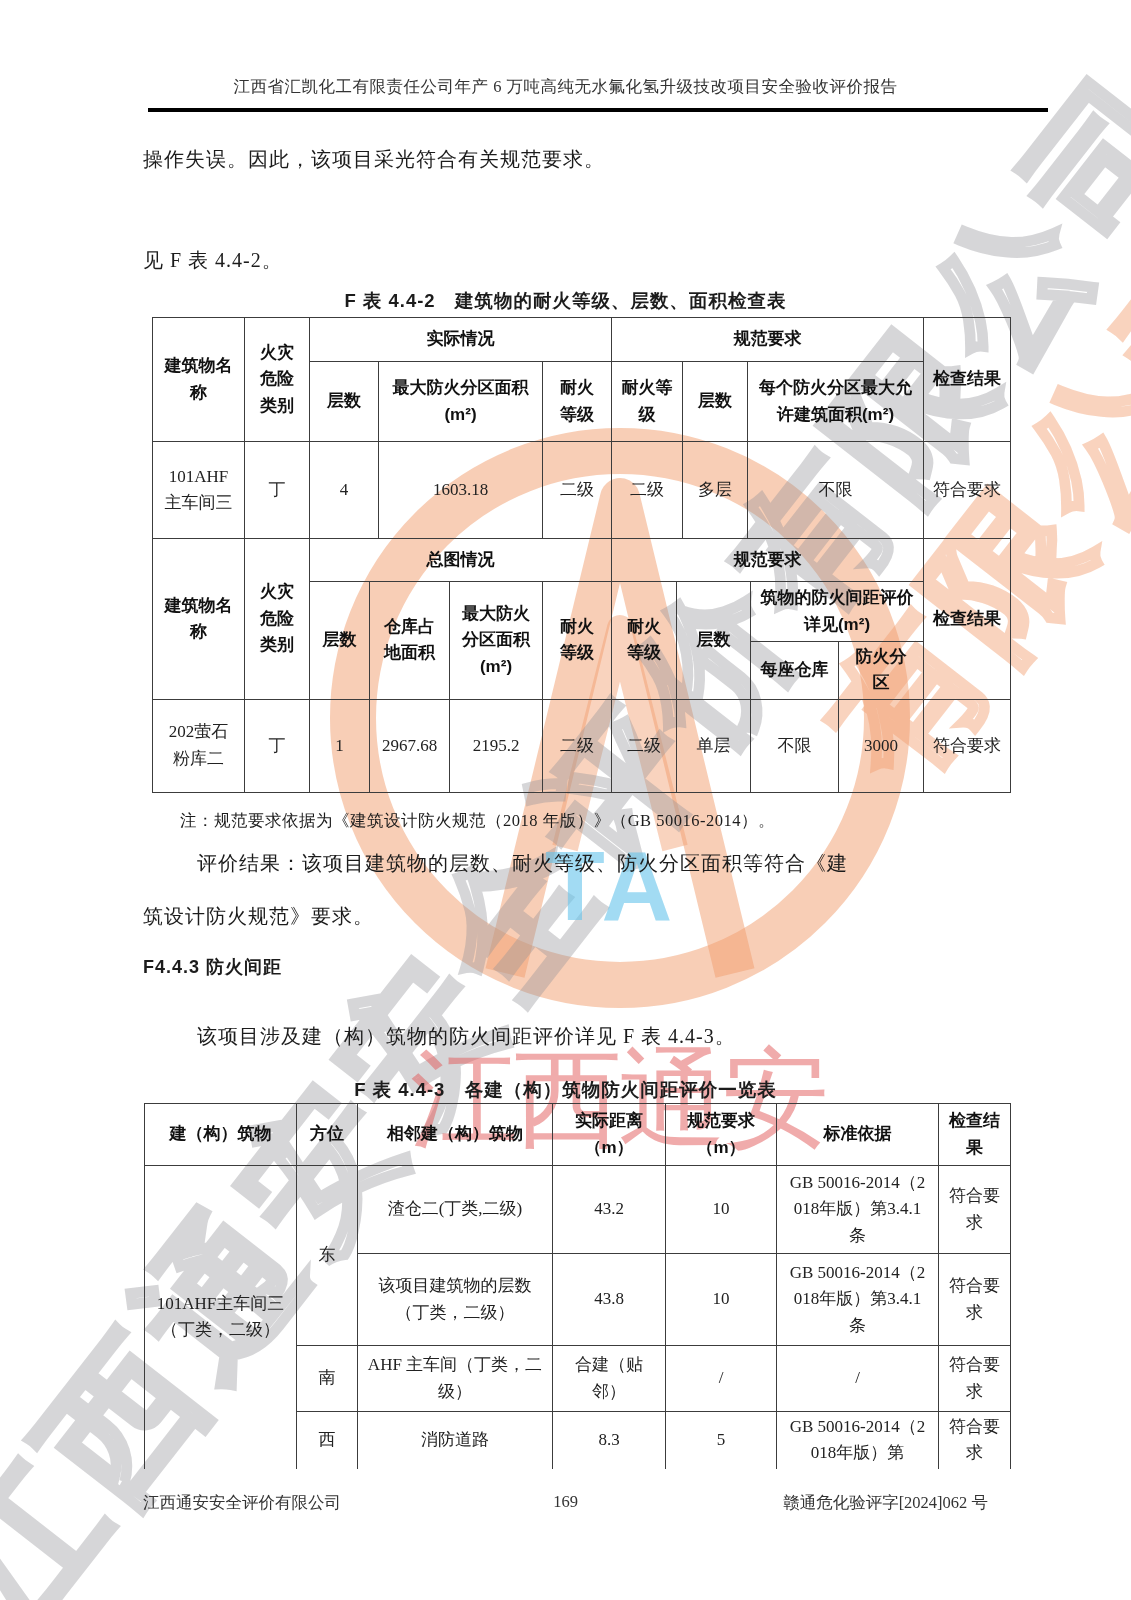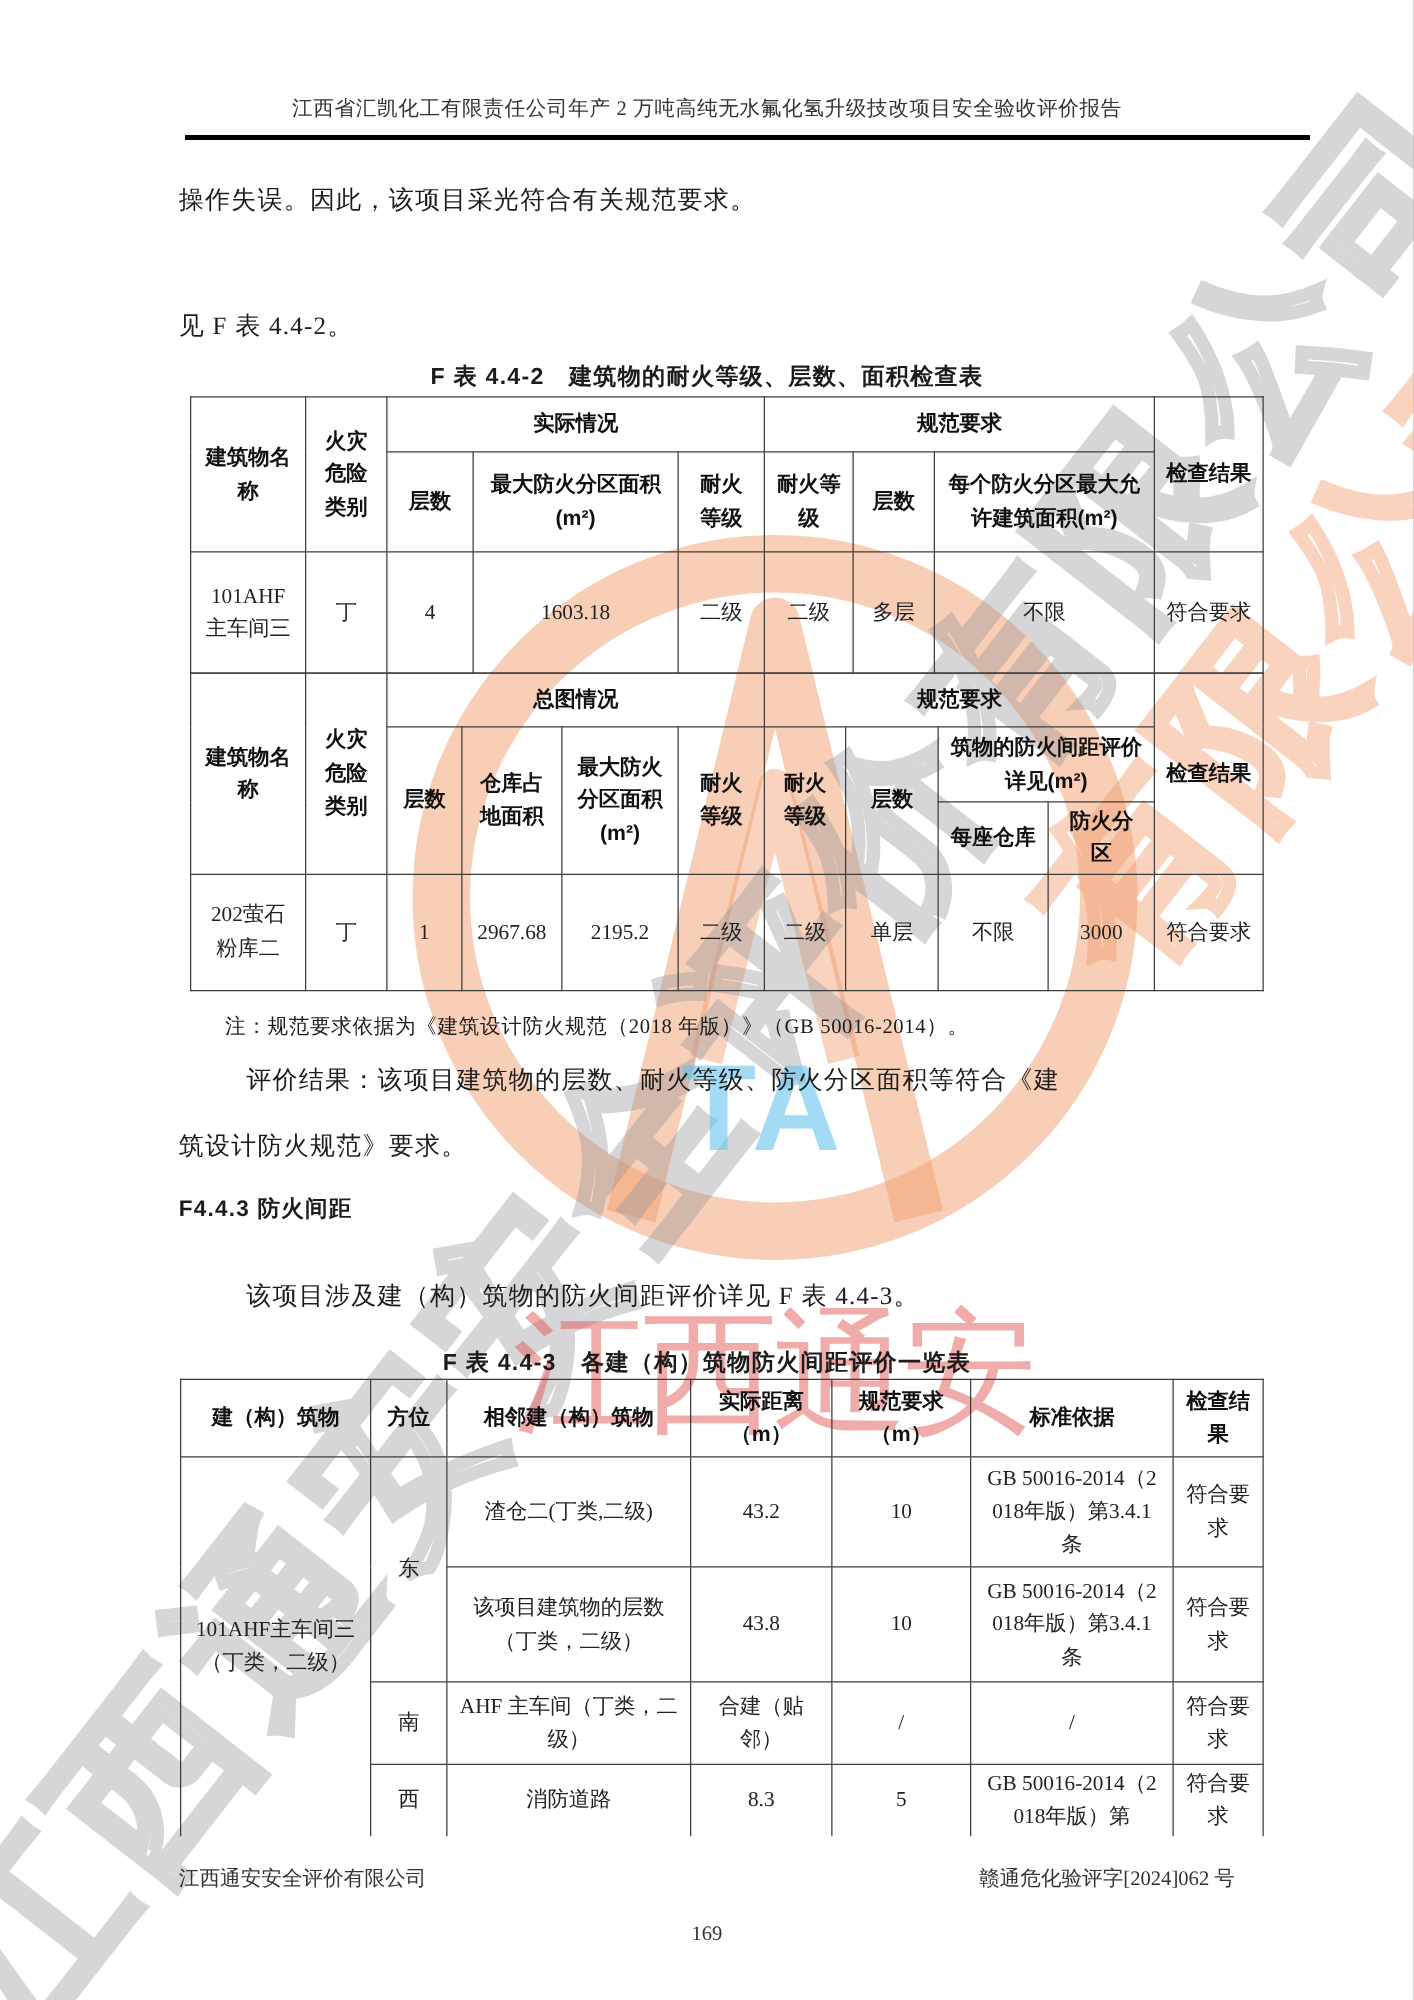--- a/index.html
+++ b/index.html
@@ -84,21 +84,21 @@
       <path d="M 235 420 L 290 200 L 345 420" fill="none" stroke="rgba(242,158,110,0.45)" stroke-width="26" stroke-linejoin="round"></path>
     </svg>
     <div class="wm-gray">江西通安安全评价有限公司</div>
     <div class="wm-orange">有限公司</div>
     <div class="wm-blue">TA</div>
     <div class="wm-red">江西通安</div>
   </div>
 
   <div class="content">
 
-    <div class="abs doc-header">江西省汇凯化工有限责任公司年产 2 万吨高纯无水氟化氢升级技改项目安全验收评价报告</div>
+    <div class="abs doc-header">江西省汇凯化工有限责任公司年产 6 万吨高纯无水氟化氢升级技改项目安全验收评价报告</div>
     <div class="abs header-rule"></div>
 
     <div class="abs body-text" style="left:143px; top:146px;">操作失误。因此，该项目采光符合有关规范要求。</div>
     <div class="abs body-text" style="left:143px; top:247px;">见 F 表 4.4-2。</div>
 
     <div class="abs tbl-title" style="top:288px;">F 表 4.4-2　建筑物的耐火等级、层数、面积检查表</div>
 
     <table class="abs" style="left:152px; top:317px; width:858px;">
       <colgroup>
         <col style="width:92px">
@@ -252,17 +252,17 @@
         <td class="noborder-bottom">消防道路</td>
         <td class="noborder-bottom">8.3</td>
         <td class="noborder-bottom">5</td>
         <td class="noborder-bottom">GB 50016-2014（2018年版）第</td>
         <td class="noborder-bottom">符合要求</td>
       </tr>
     </tbody>
       </table>
 
     <div class="abs doc-footer" style="left:143px; top:1492px;">江西通安安全评价有限公司</div>
-    <div class="abs doc-footer" style="left:0; top:1492px; width:100%; text-align:center;margin-top:45px;">169</div>
+    <div class="abs doc-footer" style="left:0; top:1492px; width:100%; text-align:center;">169</div>
     <div class="abs doc-footer" style="right:143px; top:1492px;">赣通危化验评字[2024]062 号</div>
 
   </div>
 </div>
 
 </body></html>

